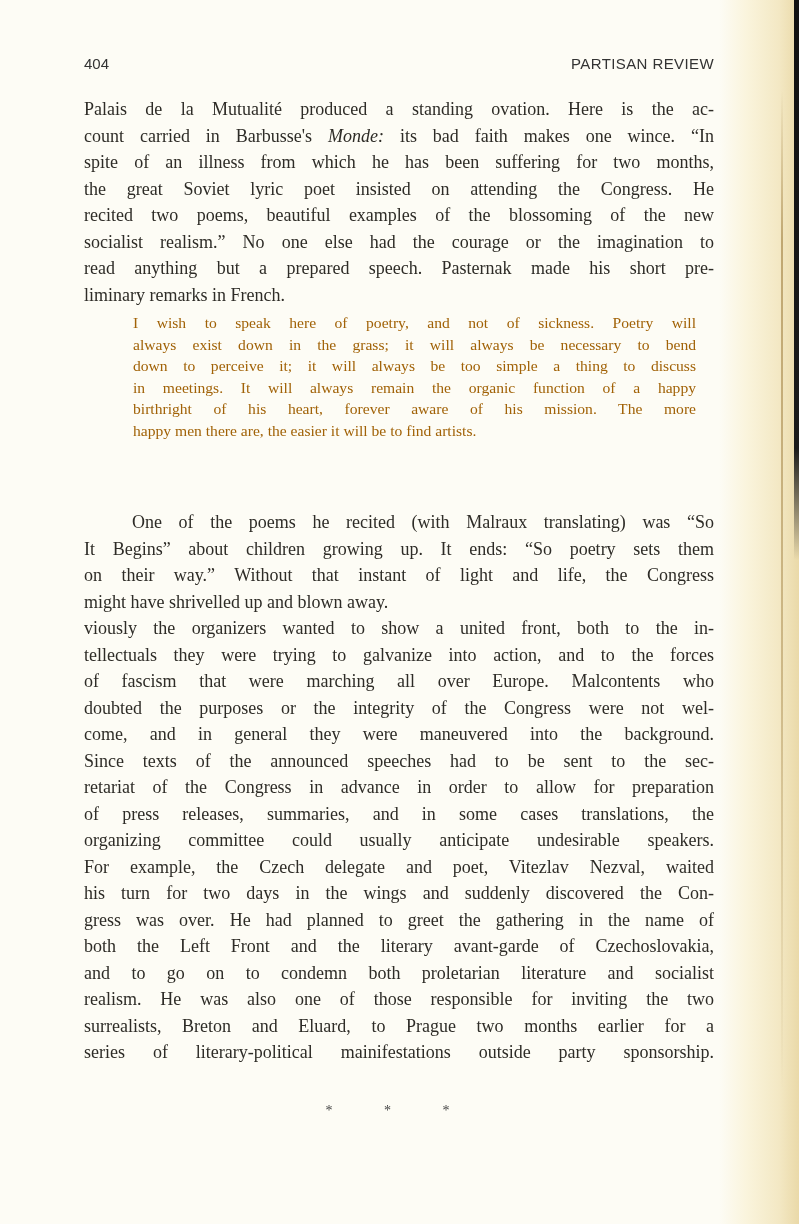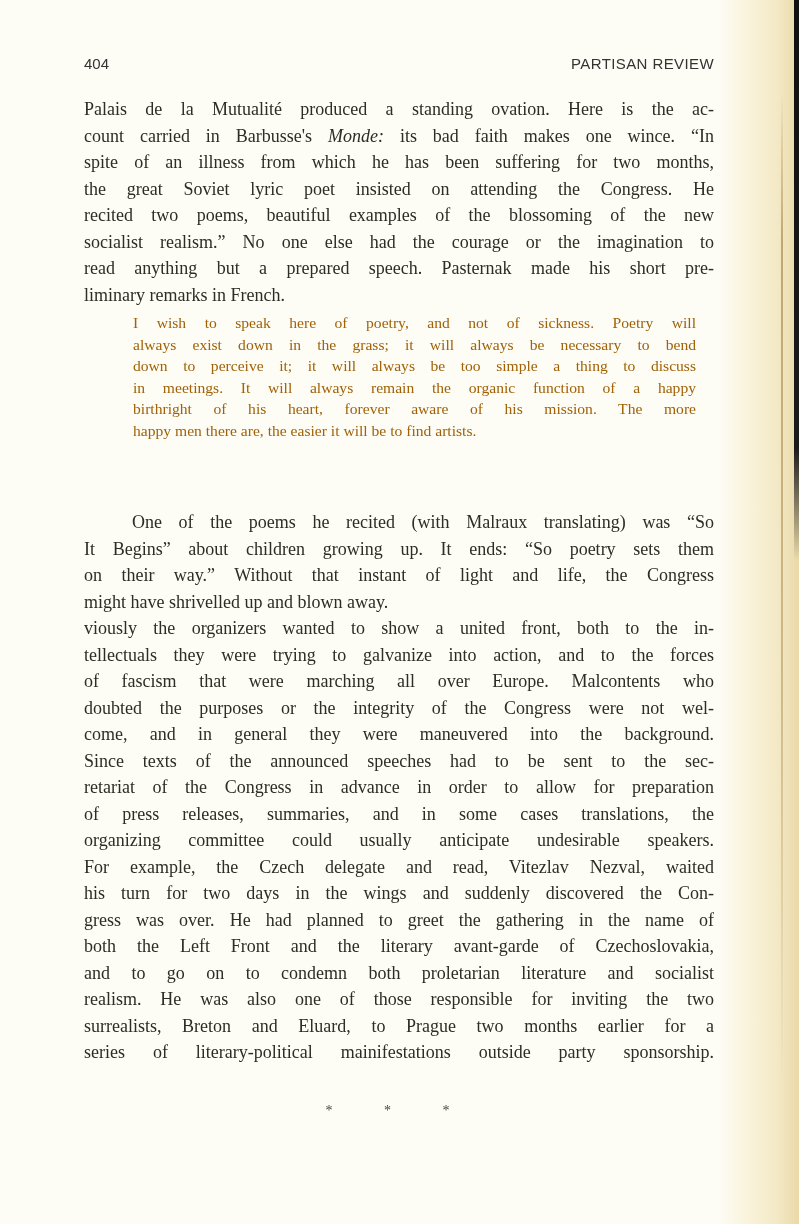--- a/index.html
+++ b/index.html
@@ -88,21 +88,21 @@
   <span class="line last">might have shrivelled up and blown away.</span>
   <span class="line">viously the organizers wanted to show a united front, both to the in-</span>
   <span class="line">tellectuals they were trying to galvanize into action, and to the forces</span>
   <span class="line">of fascism that were marching all over Europe. Malcontents who</span>
   <span class="line">doubted the purposes or the integrity of the Congress were not wel-</span>
   <span class="line">come, and in general they were maneuvered into the background.</span>
   <span class="line">Since texts of the announced speeches had to be sent to the sec-</span>
   <span class="line">retariat of the Congress in advance in order to allow for preparation</span>
   <span class="line">of press releases, summaries, and in some cases translations, the</span>
   <span class="line">organizing committee could usually anticipate undesirable speakers.</span>
-  <span class="line">For example, the Czech delegate and read, Vitezlav Nezval, waited</span>
+  <span class="line">For example, the Czech delegate and poet, Vitezlav Nezval, waited</span>
   <span class="line">his turn for two days in the wings and suddenly discovered the Con-</span>
   <span class="line">gress was over. He had planned to greet the gathering in the name of</span>
   <span class="line">both the Left Front and the literary avant-garde of Czechoslovakia,</span>
   <span class="line">and to go on to condemn both proletarian literature and socialist</span>
   <span class="line">realism. He was also one of those responsible for inviting the two</span>
   <span class="line">surrealists, Breton and Eluard, to Prague two months earlier for a</span>
   <span class="line">series of literary-political mainifestations outside party sponsorship.</span>
 </div>
 
 <div class="ornament">* * *</div>

